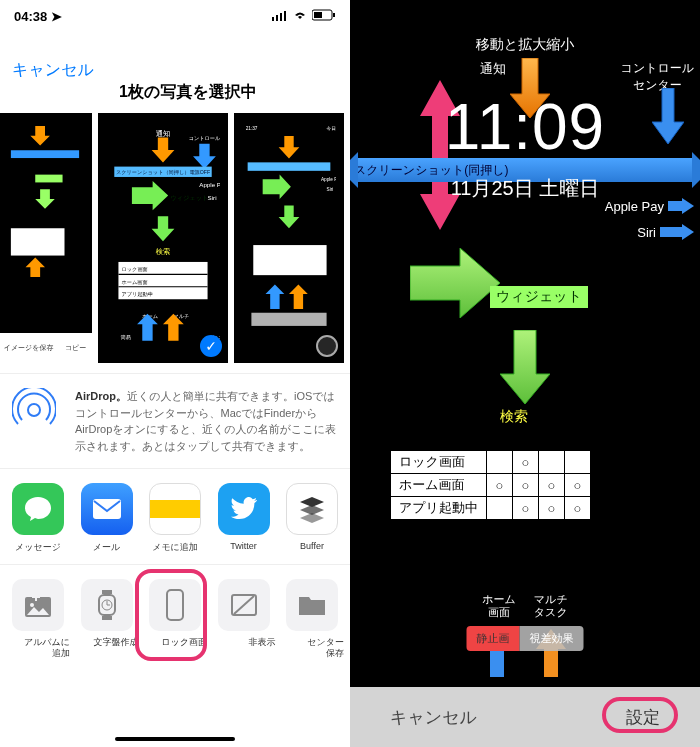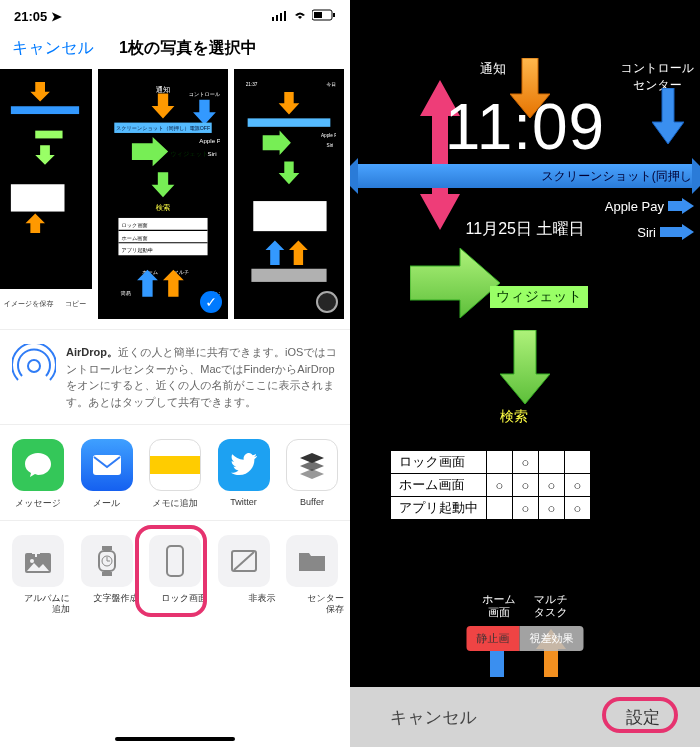--- a/index.html
+++ b/index.html
@@ -6,58 +6,58 @@
   body { background: #fff; width: 700px; height: 747px; display: flex; }
   .panel { position: relative; }
   .left { width: 350px; height: 747px; background: #fff; overflow: hidden; }
   .right { width: 350px; height: 747px; background: #000; overflow: hidden; position: relative; }
 
   
   .statusbar { height: 32px; display: flex; align-items: center; justify-content: space-between; padding: 0 14px; font-size: 13px; font-weight: 600; }
   .statusbar .icons { display: flex; gap: 4px; align-items: center; }
   .header { display: flex; align-items: center; padding: 6px 12px 8px; }
   .cancel { color: #007aff; font-size: 16px; }
-  .title { flex: 1; text-align: center; font-size: 16px; font-weight: 600; margin-right: 56px; }
+  .title { flex: 1; text-align: center; font-size: 16px; font-weight: 600; margin-right: 56px; margin-top: 44px; }
   .thumbs { display: flex; gap: 6px; padding: 2px 0 4px 0; overflow: hidden; }
   .thumb { width: 130px; height: 250px; background: #000; position: relative; flex-shrink: 0; }
   .thumb.t0 { width: 94px; margin-left: -2px; }
   .thumb.t2 { width: 110px; }
   .thumb .mini { position: absolute; inset: 8px; }
   .check { position: absolute; right: 6px; bottom: 6px; width: 22px; height: 22px; border-radius: 50%; background: #007aff; display: flex; align-items: center; justify-content: center; color: #fff; font-size: 14px; }
   .hollow { background: rgba(255,255,255,.15); border: 2px solid #aaa; }
   .thumb .bar { position:absolute; bottom:0; left:0; right:0; height:30px; background:#fff; display:flex; font-size:7px; color:#333; align-items:center; justify-content:space-around;}
   .t0 .bar div { font-size:7px; }
 
-  .airdrop { display: flex; gap: 10px; padding: 14px 12px; border-top: 1px solid #eee; border-bottom: 1px solid #eee; margin-top: 6px; }
+  .airdrop { display: flex; gap: 19px; padding: 14px 12px; border-top: 1px solid #eee; border-bottom: 1px solid #eee; margin-top: 6px; }
   .airdrop-icon { width: 44px; height: 44px; flex-shrink: 0; display:flex; align-items:center; justify-content:center;}
   .airdrop-text { font-size: 11px; color: #666; line-height: 1.5; }
   .airdrop-text b { color: #333; font-weight: 600; }
 
   .apps { display: flex; padding: 14px 6px 10px; gap: 0; justify-content: space-between; border-bottom: 1px solid #eee; }
   .app { width: 64px; text-align: center; }
   .app-icon { width: 52px; height: 52px; border-radius: 12px; margin: 0 auto 6px; display: flex; align-items: center; justify-content: center; font-size: 26px; color: #fff; }
   .app-label { font-size: 9px; color: #333; }
 
   .actions { display: flex; padding: 14px 6px 10px; gap: 0; justify-content: space-between; position: relative; }
   .action { width: 64px; text-align: right; }
   .action-icon { width: 52px; height: 52px; border-radius: 10px; background: #f2f2f4; margin: 0 auto 6px; display: flex; align-items: center; justify-content: center; color: #555; }
   .action-label { font-size: 9px; color: #333; line-height: 1.2; }
   .highlight { position: absolute; border: 4px solid #e6336f; border-radius: 16px; }
   .hl-wallpaper { left: 135px; top: 4px; width: 72px; height: 92px; }
 
   .homebar { position:absolute; bottom:6px; left:50%; transform:translateX(-50%); width:120px; height:4px; border-radius:3px; background:#000; }
 
   
   .lock-time { position:absolute; top:90px; left:0; right:0; text-align:center; color:#fff; font-size:64px; font-weight:200; letter-spacing:1px; }
-  .lock-date { position:absolute; top:175px; left:0; right:0; text-align:center; color:#fff; font-size:16px;margin-top:44px; }
+  .lock-date { position:absolute; top:175px; left:0; right:0; text-align:center; color:#fff; font-size:20px; }
   .anno { position:absolute; color:#fff; font-size:12px; }
   .caption-top { top:36px; left:0; right:0; text-align:center; color:#fff; font-size:14px; }
 
   .arrow-down-orange { position:absolute; top:58px; left:160px; }
-  .arrow-h-blue { position:absolute; top:164px; left:4px; right:4px; height:24px; background:linear-gradient(#4aa3ff,#2a7bd8); display:flex; align-items:center; justify-content:flex-end; font-size:12px; color:#003; }
+  .arrow-h-blue { position:absolute; top:158px; left:4px; right:4px; height:24px; background:linear-gradient(#4aa3ff,#2a7bd8); display:flex; align-items:center; justify-content:flex-start; font-size:12px; color:#003; }
   .arrow-h-blue::before, .arrow-h-blue::after { content:""; position:absolute; top:-6px; width:0;height:0; border-top:18px solid transparent; border-bottom:18px solid transparent; }
   .arrow-h-blue::before{ left:-14px; border-right:18px solid #2a7bd8;}
   .arrow-h-blue::after{ right:-14px; border-left:18px solid #2a7bd8;}
 
   .pink-arrow { position:absolute; left:70px; top:80px; }
 
   .ctrl-center { position:absolute; top:60px; right:6px; color:#fff; font-size:12px; text-align:center; }
   .tsuchi { position:absolute; top:60px; left:130px; color:#fff; font-size:13px;}
 
   .applepay { position:absolute; top:198px; right:6px; color:#fff; font-size:13px; display:flex; align-items:center; gap:4px;}
@@ -87,21 +87,21 @@
   .bottom-bar .set { color:#333; font-weight:500; }
   .hl-set { position:absolute; right:22px; bottom:14px; width:76px; height:36px; border:4px solid #e6336f; border-radius:20px; }
 
   
 </style>
 </head>
 <body>
 
 <div class="panel left">
   <div class="statusbar">
-    <span><span>21:05</span> <span>➤</span></span>
+    <span><span>04:38</span> <span>➤</span></span>
     <span class="icons">
       <span>
         <svg width="16" height="10">
             <rect x="0" y="6" width="2" height="4" fill="#000"></rect>
             <rect x="4" y="4" width="2" height="6" fill="#000"></rect>
             <rect x="8" y="2" width="2" height="8" fill="#000"></rect>
             <rect x="12" y="0" width="2" height="10" fill="#000"></rect>
           </svg>
       </span>
       <span>
@@ -302,20 +302,21 @@
       <div class="action-label" style="white-space:pre-line">センター
 保存</div>
     </div>
     <div class="highlight hl-wallpaper"></div>
   </div>
 
   <div class="homebar"></div>
 </div>
 
 <div class="panel right">
+  <div class="anno caption-top">移動と拡大縮小</div>
 
   <div class="tsuchi">通知</div>
   <svg class="arrow-down-orange" width="40" height="60">
     <defs>
         <linearGradient id="og" x1="0" y1="0" x2="0" y2="1">
           <stop offset="0" stop-color="#ffb84d"></stop>
           <stop offset="1" stop-color="#e67300"></stop>
         </linearGradient>
       </defs>
     <polygon points="12,0 28,0 28,36 40,36 20,60 0,36 12,36" fill="url(#og)" stroke="#c60"></polygon>

